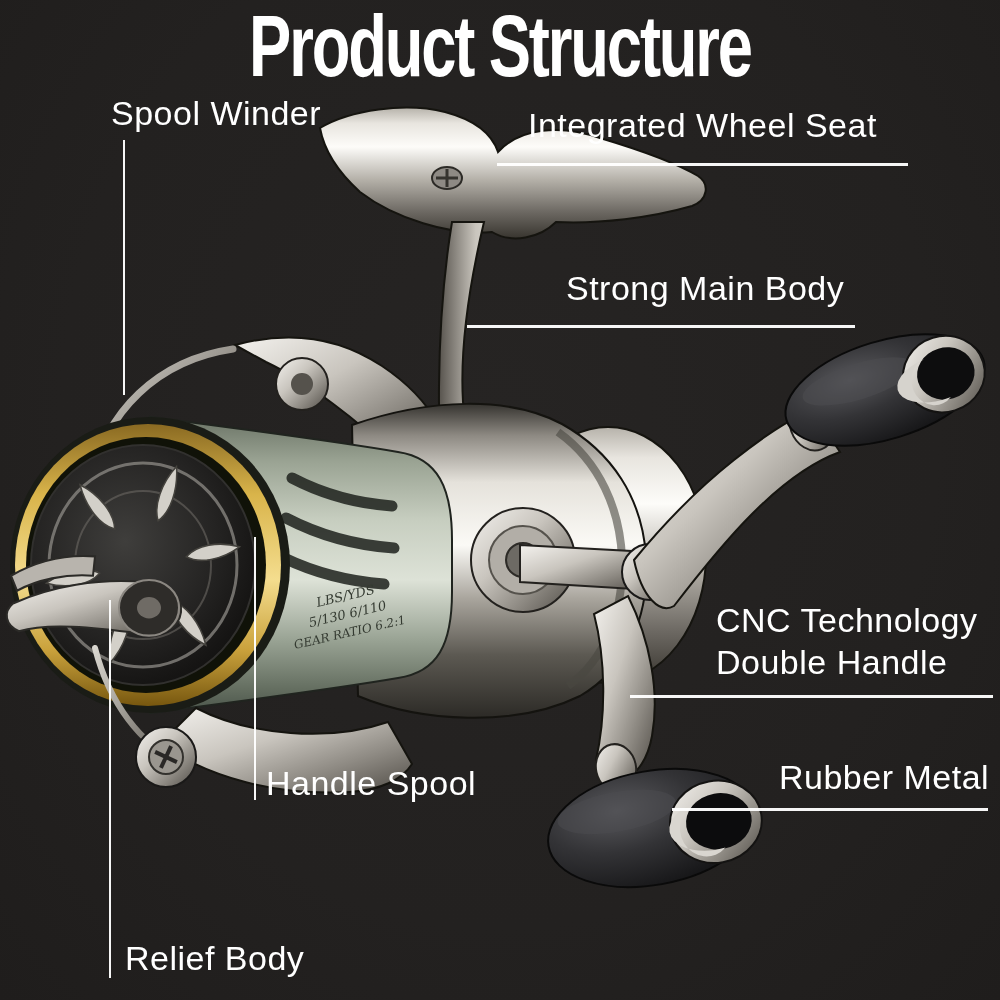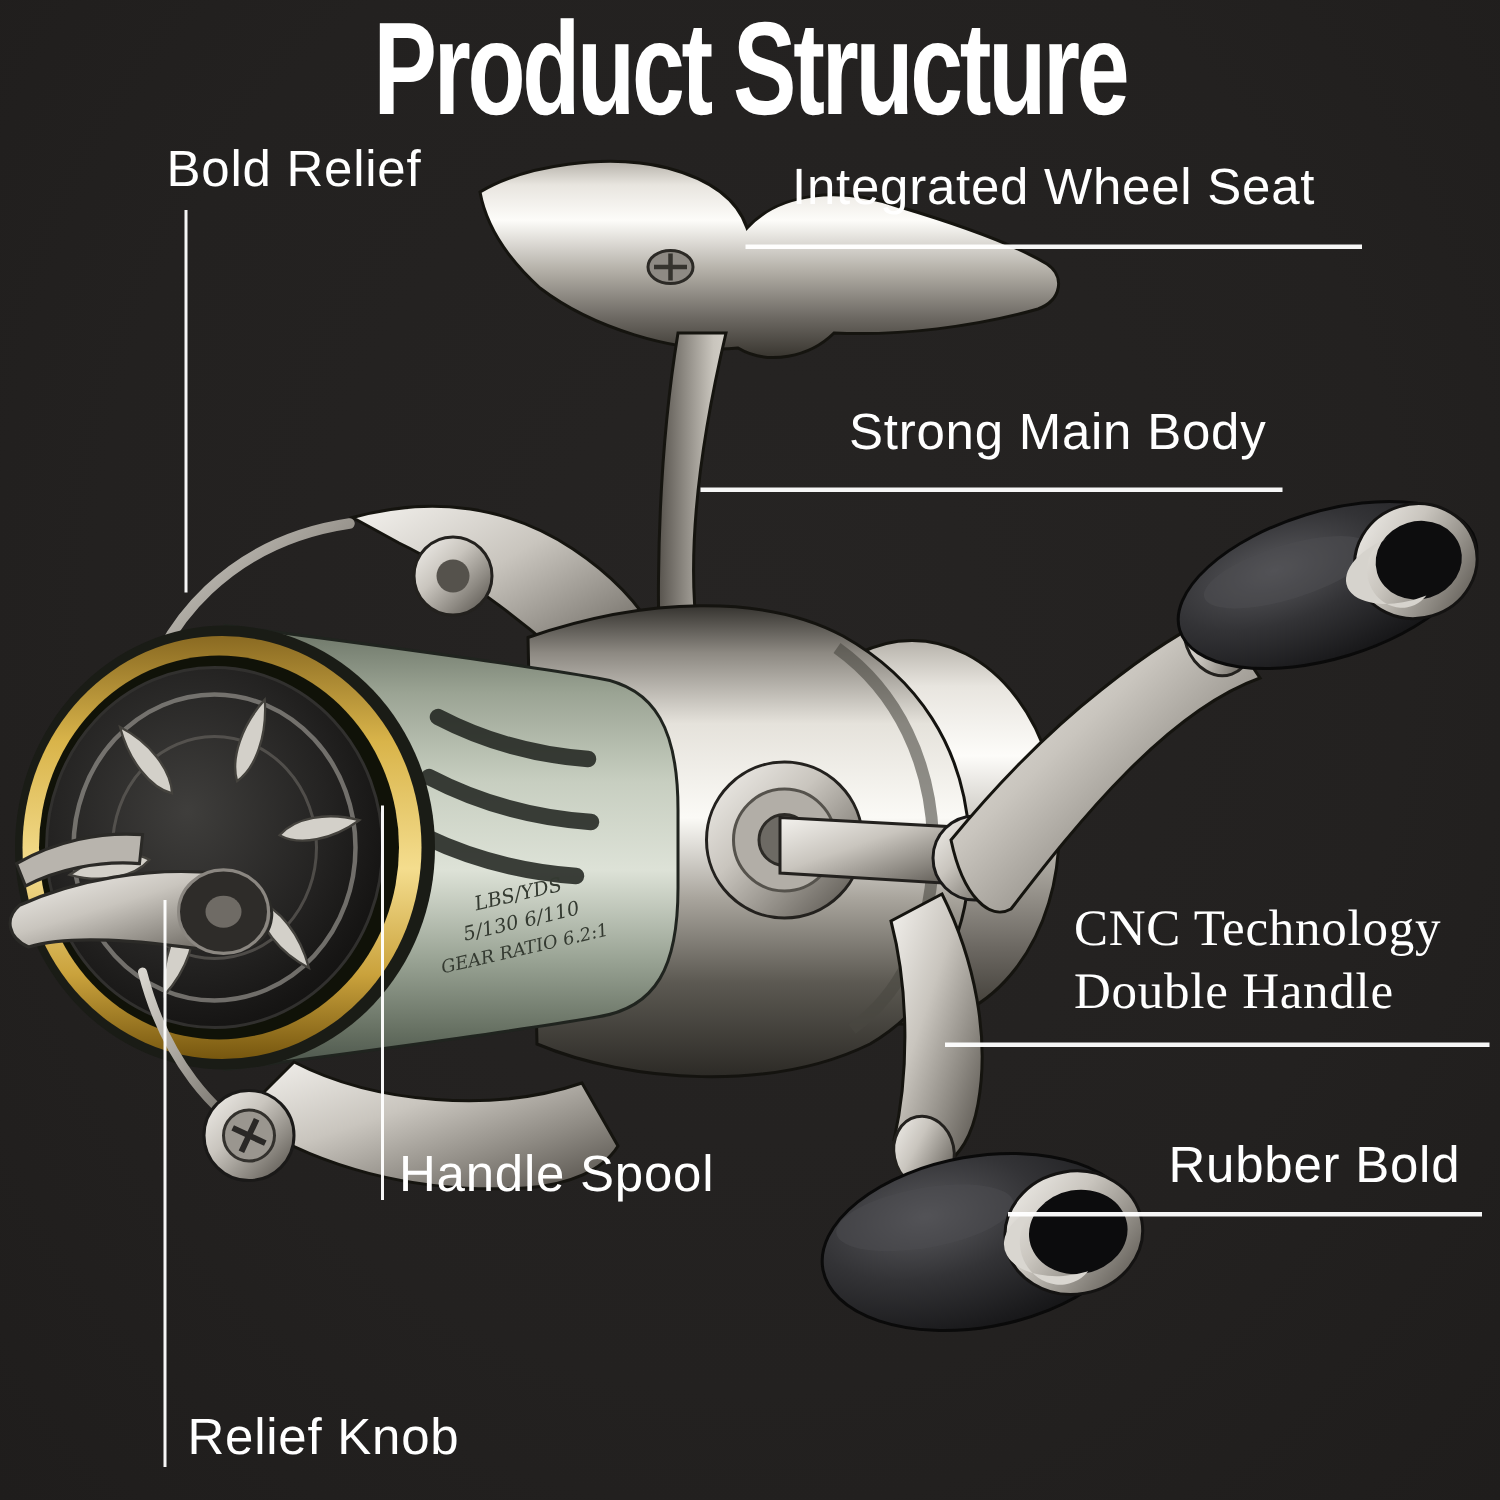--- a/index.html
+++ b/index.html
@@ -194,24 +194,24 @@
   <div class="lead v" style="left:123px;top:140px;height:255px;"></div>
   <div class="lead h" style="left:497px;top:163px;width:411px;"></div>
   <div class="lead h" style="left:467px;top:325px;width:388px;"></div>
   <div class="lead h" style="left:630px;top:695px;width:363px;"></div>
   <div class="lead v" style="left:254px;top:537px;height:263px;"></div>
   <div class="lead h" style="left:672px;top:808px;width:316px;"></div>
   <div class="lead v" style="left:109px;top:600px;height:378px;"></div>
 
   <div class="title">Product Structure</div>
 
-  <div class="label" style="left:111px;top:92px;">Bold Relief</div>
+  <div class="label" style="left:111px;top:92px;">Spool Winder</div>
   <div class="label" style="left:528px;top:104px;text-align:center;">Integrated Wheel Seat</div>
   <div class="label" style="left:566px;top:267px;">Strong Main Body</div>
-  <div class="label" style="left:716px;top:599px;font-family:Liberation Serif, serif;">
+  <div class="label" style="left:716px;top:599px;">
     <span style="display:block;">CNC Technology</span>
     <span style="display:block;">Double Handle</span>
   </div>
   <div class="label" style="left:266px;top:762px;">Handle Spool</div>
-  <div class="label" style="left:779px;top:756px;">Rubber Bold</div>
-  <div class="label" style="left:125px;top:937px;">Relief Knob</div>
+  <div class="label" style="left:779px;top:756px;">Rubber Metal</div>
+  <div class="label" style="left:125px;top:937px;">Relief Body</div>
 
 </div>
 
 </body></html>

